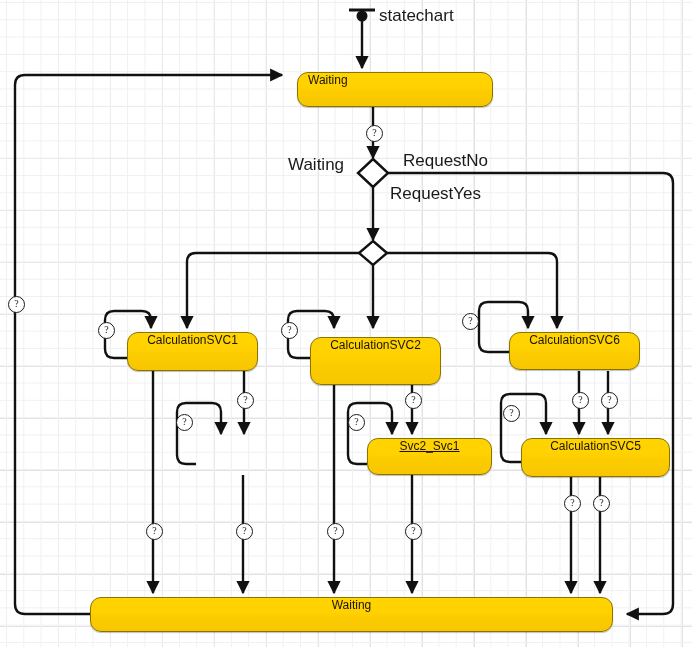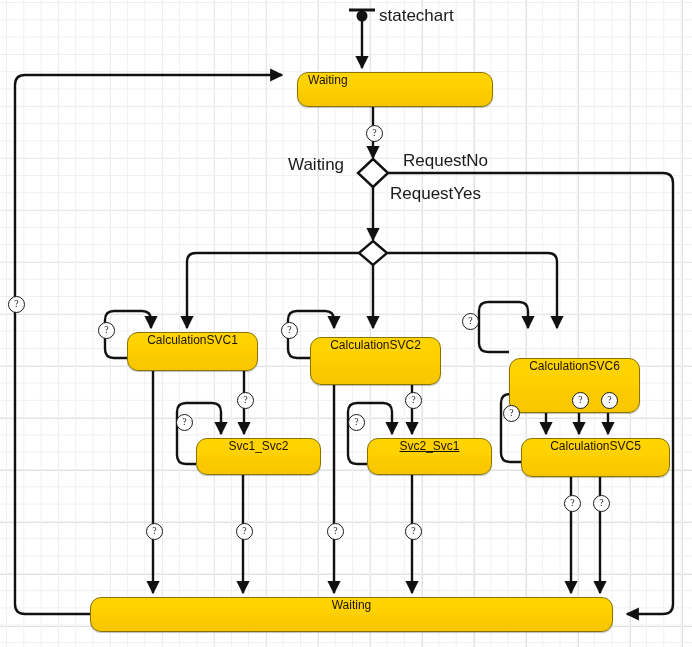--- a/index.html
+++ b/index.html
@@ -137,27 +137,24 @@
   </div>
 
   <div class="state-box box-center" style="left:127px; top:332px; width:131px; height:39px;">
     <span>CalculationSVC1</span>
   </div>
 
   <div class="state-box box-center" style="left:310px; top:337px; width:131px; height:48px;">
     <span>CalculationSVC2</span>
   </div>
 
-  <div class="state-box box-center" style="left:509px; top:332px; width:131px; height:55px;margin-top:26px;">
+  <div class="state-box box-center" style="left:509px; top:332px; width:131px; height:38px;">
     <span>CalculationSVC6</span>
   </div>
 
-  <div class="state-box box-center" style="left:196px; top:438px; width:125px; height:37px;">
-    <span>Svc1_Svc2</span>
-  </div>
 
   <div class="state-box box-center" style="left:367px; top:438px; width:125px; height:37px;text-decoration:underline;">
     <span>Svc2_Svc1</span>
   </div>
 
   <div class="state-box box-center" style="left:521px; top:438px; width:149px; height:39px;">
     <span>CalculationSVC5</span>
   </div>
 
   <div class="state-box box-center" style="left:90px; top:597px; width:523px; height:35px;">

